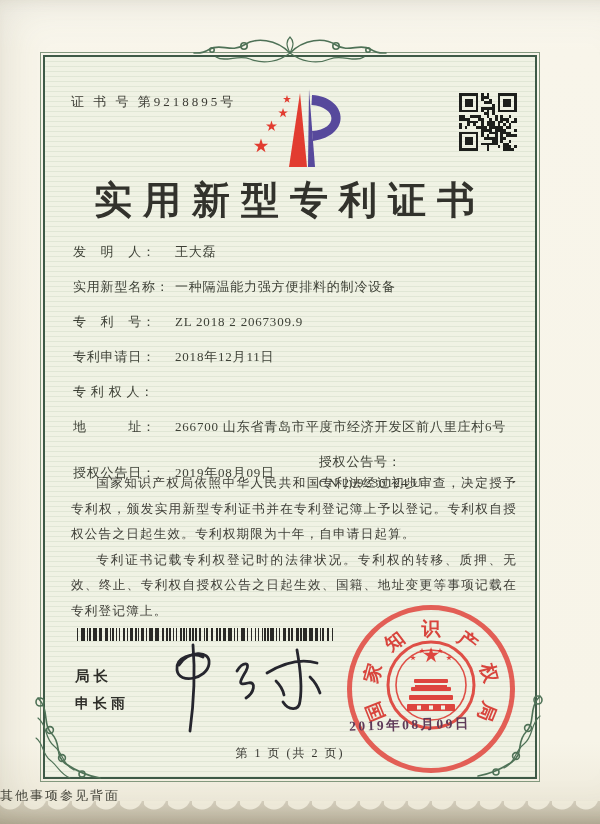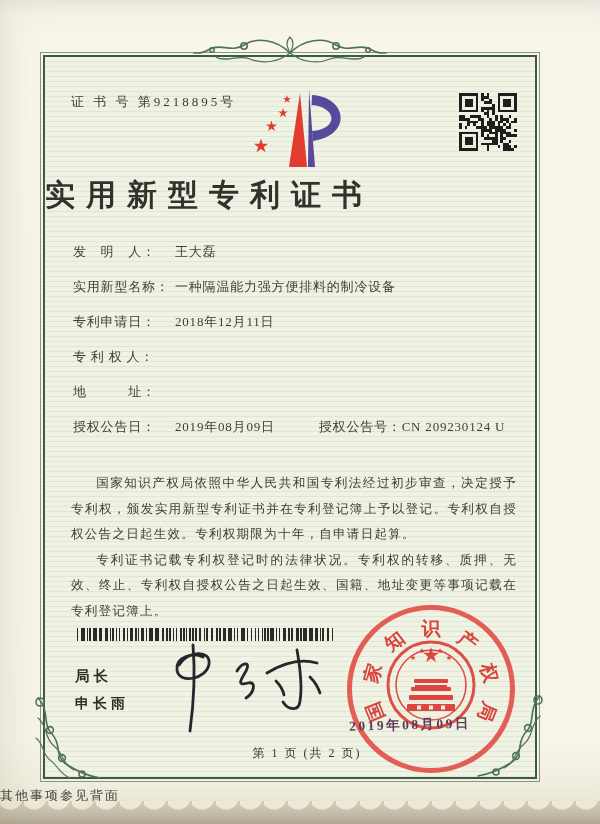--- a/index.html
+++ b/index.html
@@ -10,45 +10,45 @@
     box-shadow:inset 0 0 46px rgba(96,84,58,.16), inset -8px 0 14px rgba(96,84,58,.10);}
   
   .frame{position:absolute;left:40px;top:52px;width:498px;height:728px;
     border:1px solid #84997f;}
   .frame2{position:absolute;inset:2px;border:2px solid var(--border-green);
     background-color:#f0f2e4;
     background-image:repeating-linear-gradient(0deg, rgba(118,152,114,.13) 0 1px, transparent 1px 5px);}
   .frame-content{position:absolute;inset:0;}
   
   .cert-no{position:absolute;left:26px;top:36px;font-size:13px;letter-spacing:3px;color:#3c3c35;}
-  .title{position:absolute;left:0;top:118px;width:100%;text-align:left;
-    font-size:30px;font-weight:600;letter-spacing:11px;color:#32322c;}
+  .title{position:absolute;left:0;top:118px;width:100%;text-align:center;
+    font-size:38px;font-weight:600;letter-spacing:11px;color:#32322c;}
   .fields{position:absolute;left:28px;top:184px;width:446px;}
   .field-row{display:flex;margin-bottom:14px;line-height:21px;font-size:13px;color:#3d4036;letter-spacing:.8px;}
   .flabel{flex:0 0 102px;white-space:nowrap;}
   .fvalue{white-space:nowrap;}
   .pairs{display:flex;align-items:center;}
-  .pair2{margin-left:44px;display:flex;}
+  .pair2{margin-left:44px;display:flex;flex-direction:column;}
   .paras{position:absolute;left:26px;top:414px;width:446px;}
   .paras p{margin:0;font-size:12.6px;line-height:25.5px;text-indent:2em;
     letter-spacing:1.2px;color:#3e3e37;text-align:justify;}
   .barcode{position:absolute;left:32px;top:571px;width:256px;height:13px;}
   .sig-title{position:absolute;left:30px;top:610px;font-size:14.5px;letter-spacing:4px;color:#2f2f2a;font-weight:600;}
   .sig-name{position:absolute;left:30px;top:638px;font-size:14px;letter-spacing:4px;color:#2f2f2a;font-weight:600;}
   .sig-script{position:absolute;left:100px;top:578px;}
   
   .seal{position:absolute;left:302px;top:548px;width:168px;height:168px;z-index:5;}
   .seal-ring{position:absolute;inset:0;border:5px solid rgba(224,58,50,.8);border-radius:50%;}
   .seal-char{position:absolute;left:50%;top:50%;width:22px;height:22px;margin:-11px 0 0 -11px;
     font-size:19px;font-weight:700;color:rgba(213,44,38,.88);text-align:center;line-height:22px;
     font-family:"Liberation Serif",serif;}
   .seal-emblem{position:absolute;left:34px;top:30px;}
   .seal-date{position:absolute;left:304px;top:658px;width:205px;z-index:6;
     font-size:13.5px;font-weight:700;letter-spacing:2.5px;color:#5e3a58;transform:rotate(-1.6deg);}
-  .page-no{position:absolute;left:17px;top:688px;width:100%;text-align:center;
+  .page-no{position:absolute;left:0;top:688px;width:100%;text-align:center;
     font-size:12px;letter-spacing:2px;color:#35352f;}
   .back-note{position:absolute;left:0;top:787px;width:100%;text-align:left;
     font-size:13px;letter-spacing:2px;color:#45453c;}
   
   .orn{position:absolute;pointer-events:none;}
   .orn-top{left:192px;top:33px;}
   .orn-bl{left:28px;top:694px;}
   .orn-br{left:476px;top:692px;transform:scaleX(-1);}
   
   .deckle{position:absolute;left:0;top:801px;width:100%;height:23px;
@@ -324,28 +324,33 @@
         <div class="fields">
           <div class="field-row">
             <span class="flabel">发　明　人：</span>
             <span class="fvalue">王大磊</span>
           </div>
           <div class="field-row">
             <span class="flabel">实用新型名称：</span>
             <span class="fvalue">一种隔温能力强方便排料的制冷设备</span>
           </div>
           <div class="field-row">
+            <span class="flabel">专　利　号：</span>
+            <span class="fvalue">ZL 2018 2 2067309.9</span>
+          </div>
+          <div class="field-row">
             <span class="flabel">专利申请日：</span>
             <span class="fvalue">2018年12月11日</span>
           </div>
           <div class="field-row">
             <span class="flabel">专 利 权 人：</span>
           </div>
           <div class="field-row">
             <span class="flabel">地　　　址：</span>
+            <span class="fvalue">266700 山东省青岛市平度市经济开发区前八里庄村6号</span>
           </div>
           <div class="field-row pairs">
             <span class="flabel">授权公告日：</span>
             <span class="fvalue">2019年08月09日</span>
             <span class="pair2">
               <span class="flabel" style="flex-basis:auto;">授权公告号：</span>
               <span class="fvalue">CN 209230124 U</span>
             </span>
           </div>
         </div>

